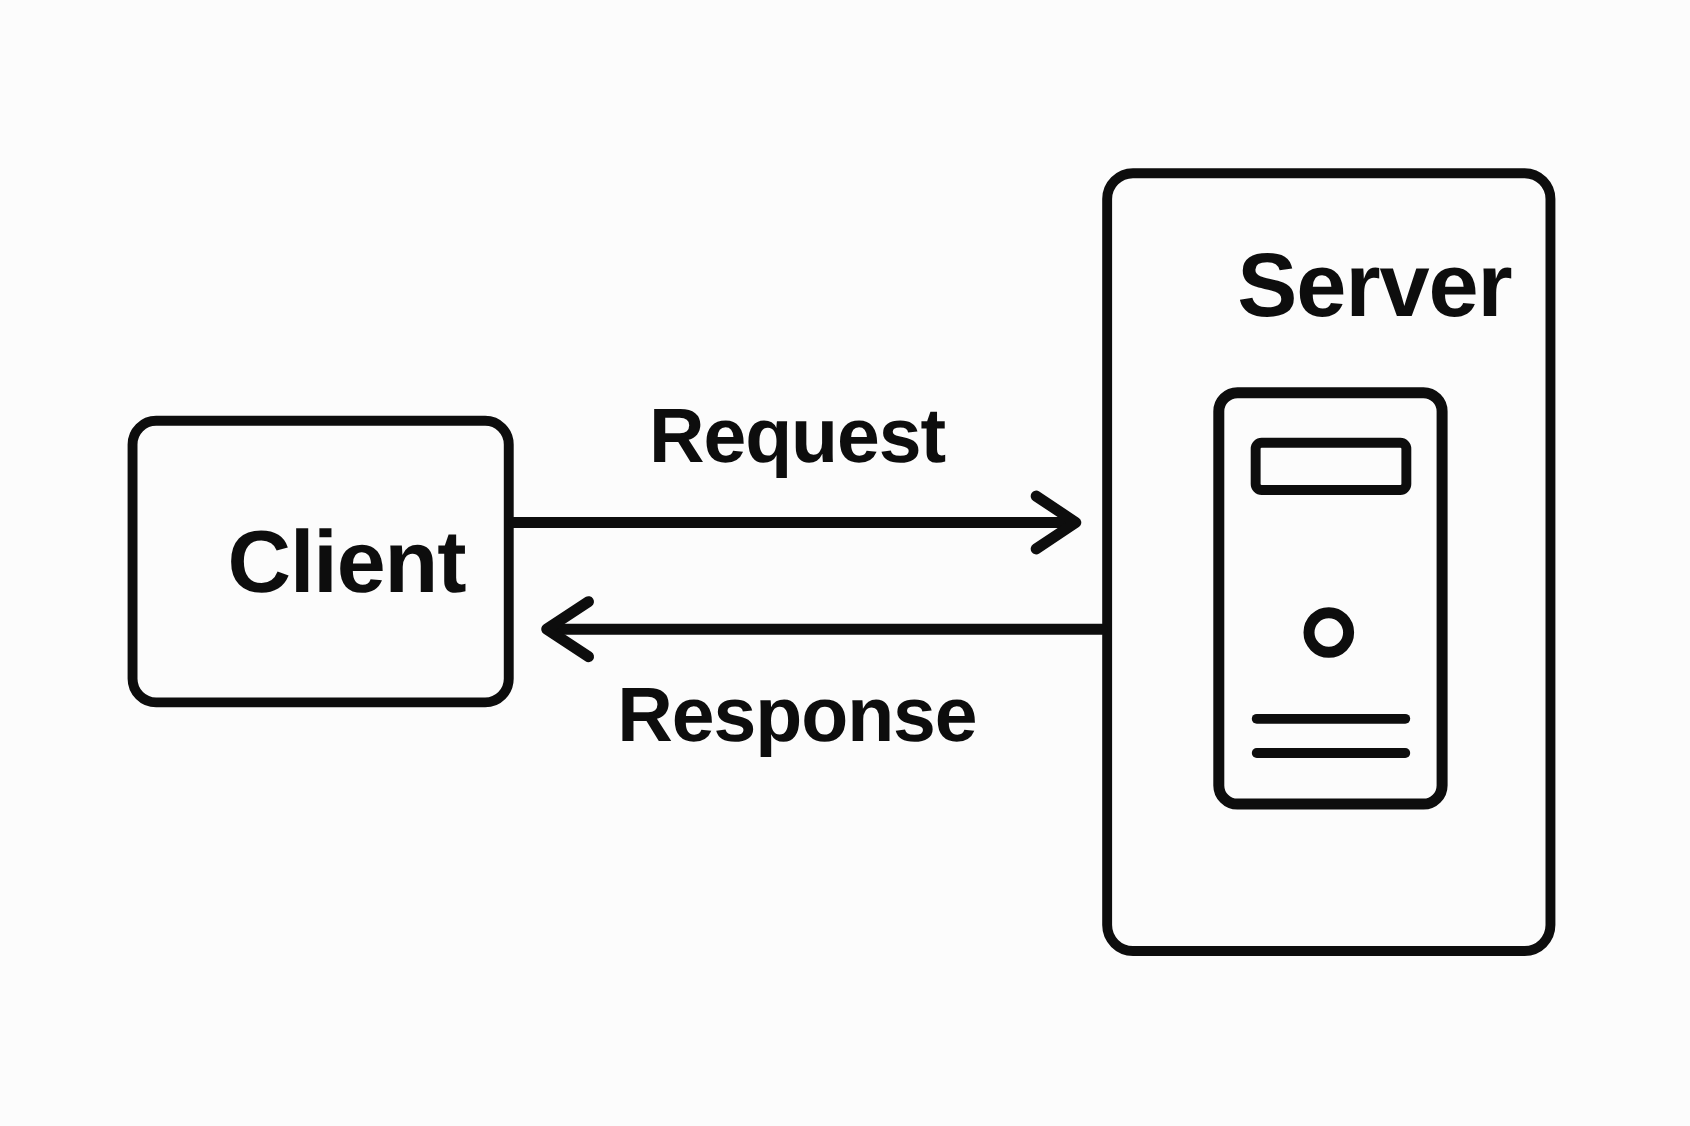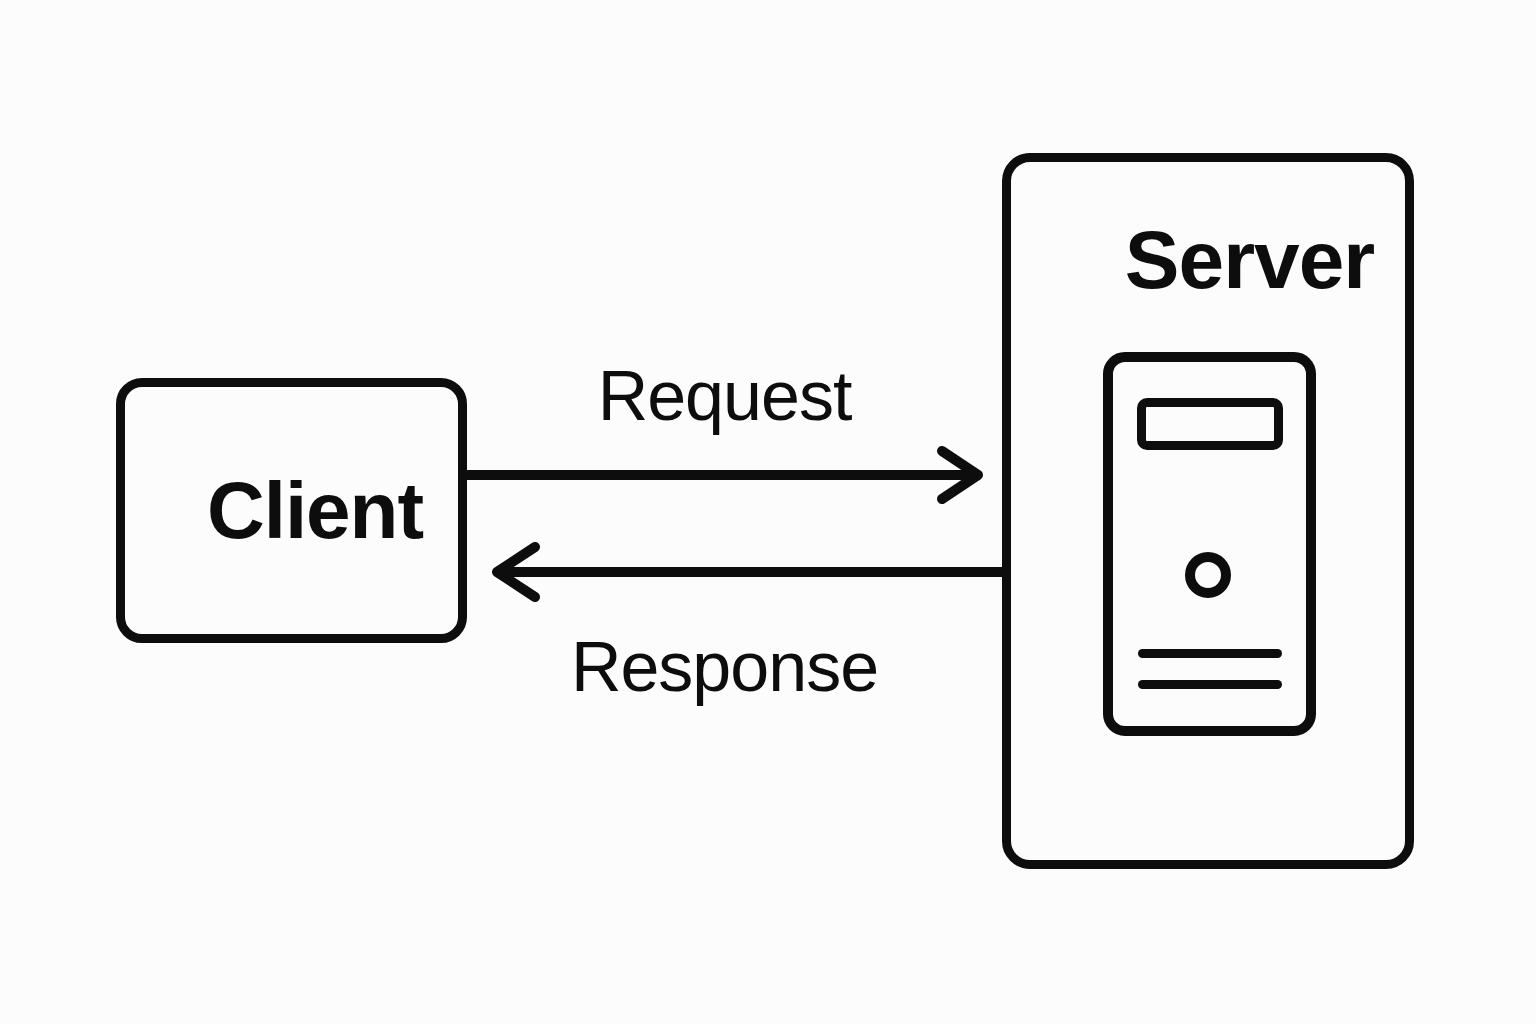--- a/index.html
+++ b/index.html
@@ -100,27 +100,27 @@
     stroke-linecap: round;
     stroke-linejoin: round;
     fill: none;
   }
   .edge-label {
     position: absolute;
     left: 467px;
     width: 515px;
     text-align: center;
     font-size: 70px;
-    font-weight: normal;
+    font-weight: bold;
     letter-spacing: -1px;
     line-height: 82px;
     white-space: nowrap;
   }
   #request-label { top: 355px; }
-  #response-label { top: 609px; margin-top: 17px; }
+  #response-label { top: 609px; }
 </style>
 </head>
 <body>
 
 <div id="page">
 
   <div id="client-node" class="node">
     <span class="node-label">Client</span>
   </div>
 

